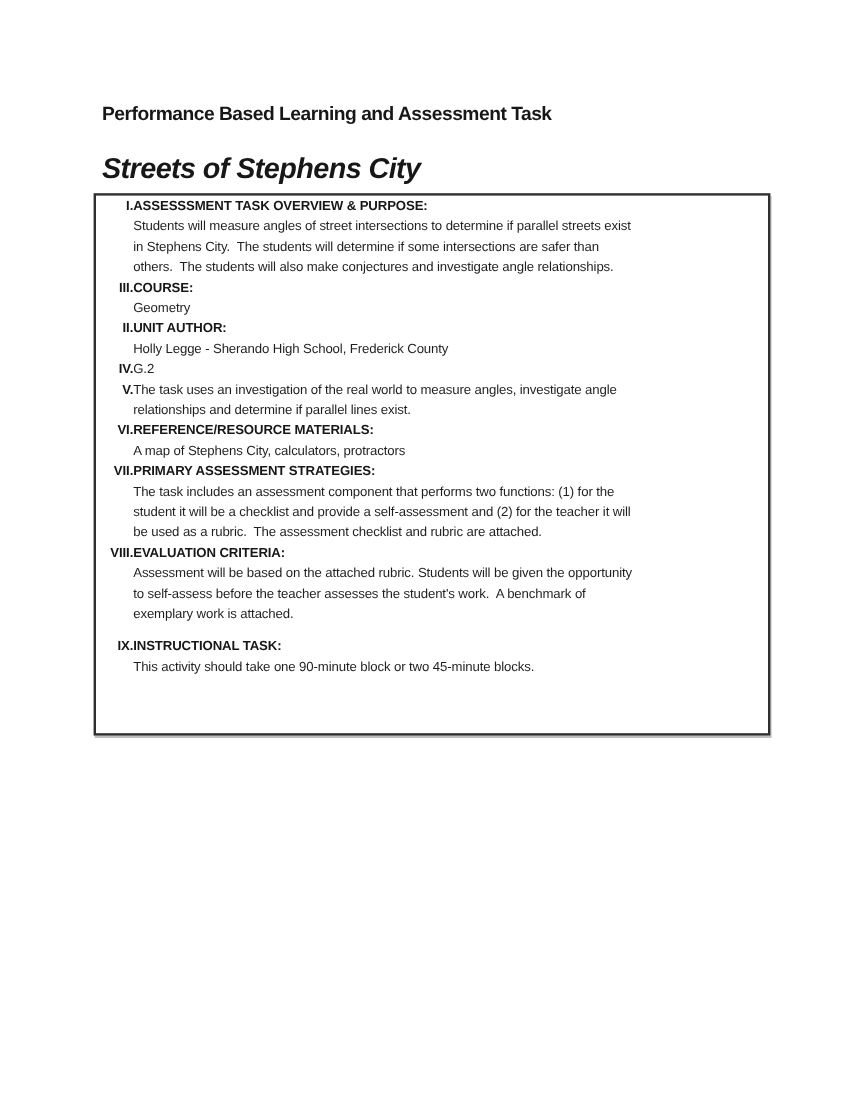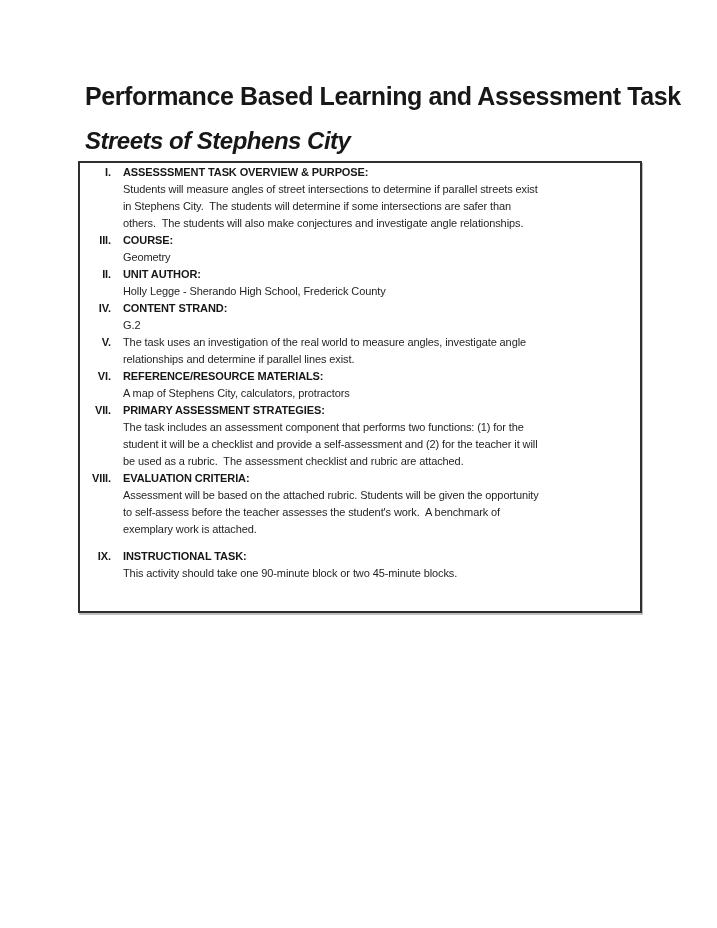--- a/index.html
+++ b/index.html
@@ -14,21 +14,21 @@
     height: 928px;
     background: #ffffff;
     overflow: hidden;
     color: #1a1a1a;
   }
   .doc-title {
     position: absolute;
     left: 85px;
     top: 84px;
     margin: 0;
-    font-size: 25px;
+    font-size: 16px;
     line-height: 24px;
     font-weight: 700;
     letter-spacing: -0.4px;
     color: #171717;
     white-space: nowrap;
   }
   .doc-subtitle {
     position: absolute;
     left: 85px;
     top: 129px;
@@ -62,21 +62,21 @@
   }
   .section--gap { margin-top: 10px; }
   .section .numeral {
     width: 31px;
     min-width: 31px;
     text-align: right;
     font-weight: 700;
     color: #171717;
   }
   .section .content {
-    margin-left: 12px;
+    margin-left: 0;
     flex: 1;
     padding-right: 2px;
   }
   .section .heading {
     font-weight: 700;
     color: #171717;
     white-space: pre-wrap;
   }
   .section .body {
     white-space: pre-wrap;
@@ -116,21 +116,20 @@
       <div class="numeral">II.</div>
       <div class="content">
         <div class="heading">UNIT AUTHOR:</div>
         <div class="body">Holly Legge - Sherando High School, Frederick County</div>
       </div>
     </div>
 
     <div class="section">
       <div class="numeral">IV.</div>
       <div class="content">
-        <div class="heading">CONTENT STRAND:</div>
         <div class="body">G.2</div>
       </div>
     </div>
 
     <div class="section">
       <div class="numeral">V.</div>
       <div class="content">
         <div class="body">The task uses an investigation of the real world to measure angles, investigate angle
 relationships and determine if parallel lines exist.</div>
       </div>

